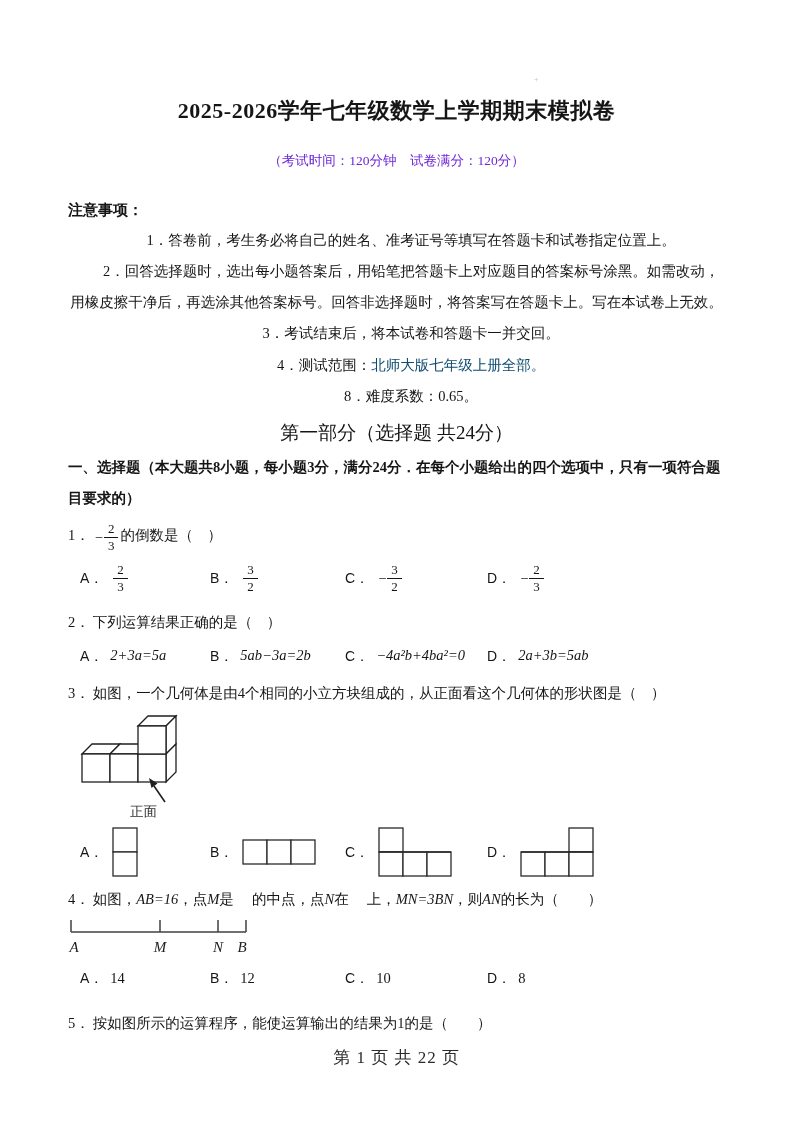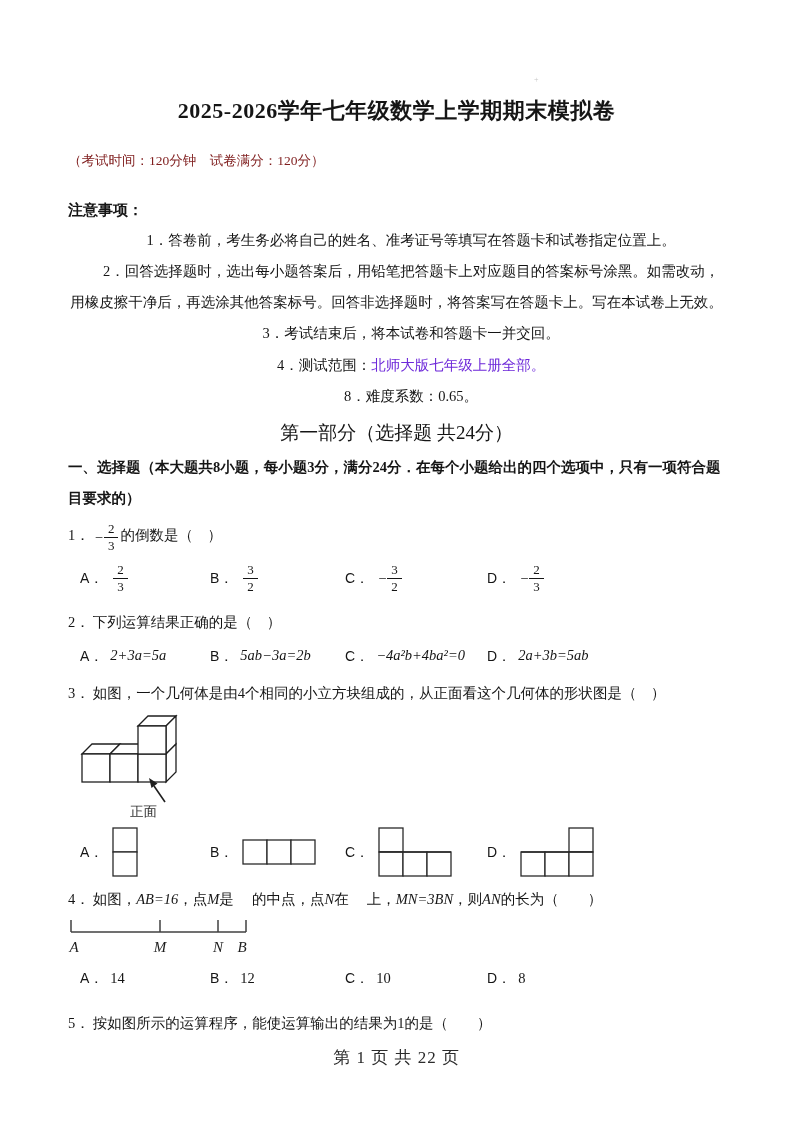--- a/index.html
+++ b/index.html
@@ -9,24 +9,24 @@
     box-sizing:border-box;
     padding:96px 68px 0 68px;
     background:#ffffff;
     font-family:"Liberation Serif",serif;
     font-size:14.5px;
     color:#151515;
     line-height:2.15;
     overflow:hidden;
   }
   .title{margin:0;text-align:center;font-size:22px;font-weight:bold;line-height:1.4;letter-spacing:.5px;}
-  .subtitle{margin:19px 0 0 0;font-size:13.5px;color:#7f1d1d;}
+  .subtitle{margin:19px 0 0 0;text-align:center;font-size:13.5px;color:#6d28d9;}
   .notes-h{margin:20px 0 0 0;font-size:15px;font-weight:bold;line-height:2;}
   .note{margin:0;text-indent:2em;text-align:center;}
-  .red{color:#6d28d9;}
+  .red{color:#0c4a6e;}
   .part-heading{margin:5px 0 0 0;text-align:center;font-size:19px;font-weight:normal;line-height:1.7;}
   .intro{margin:3px 0 0 0;font-weight:bold;}
   .stem{margin:6px 0 0 0;}
   .qnum{margin-right:3px;}
   .math{font-family:"Liberation Serif",serif;font-style:italic;}
   .mfrac{display:inline-flex;align-items:center;vertical-align:middle;font-family:"Liberation Serif",serif;margin:0 2px;}
   .msign{font-style:normal;margin-right:1px;}
   .frac{display:inline-flex;flex-direction:column;align-items:center;line-height:1.2;font-size:13px;}
   .fnum{border-bottom:1.2px solid #151515;padding:0 4px;}
   .fden{padding:0 4px;}

